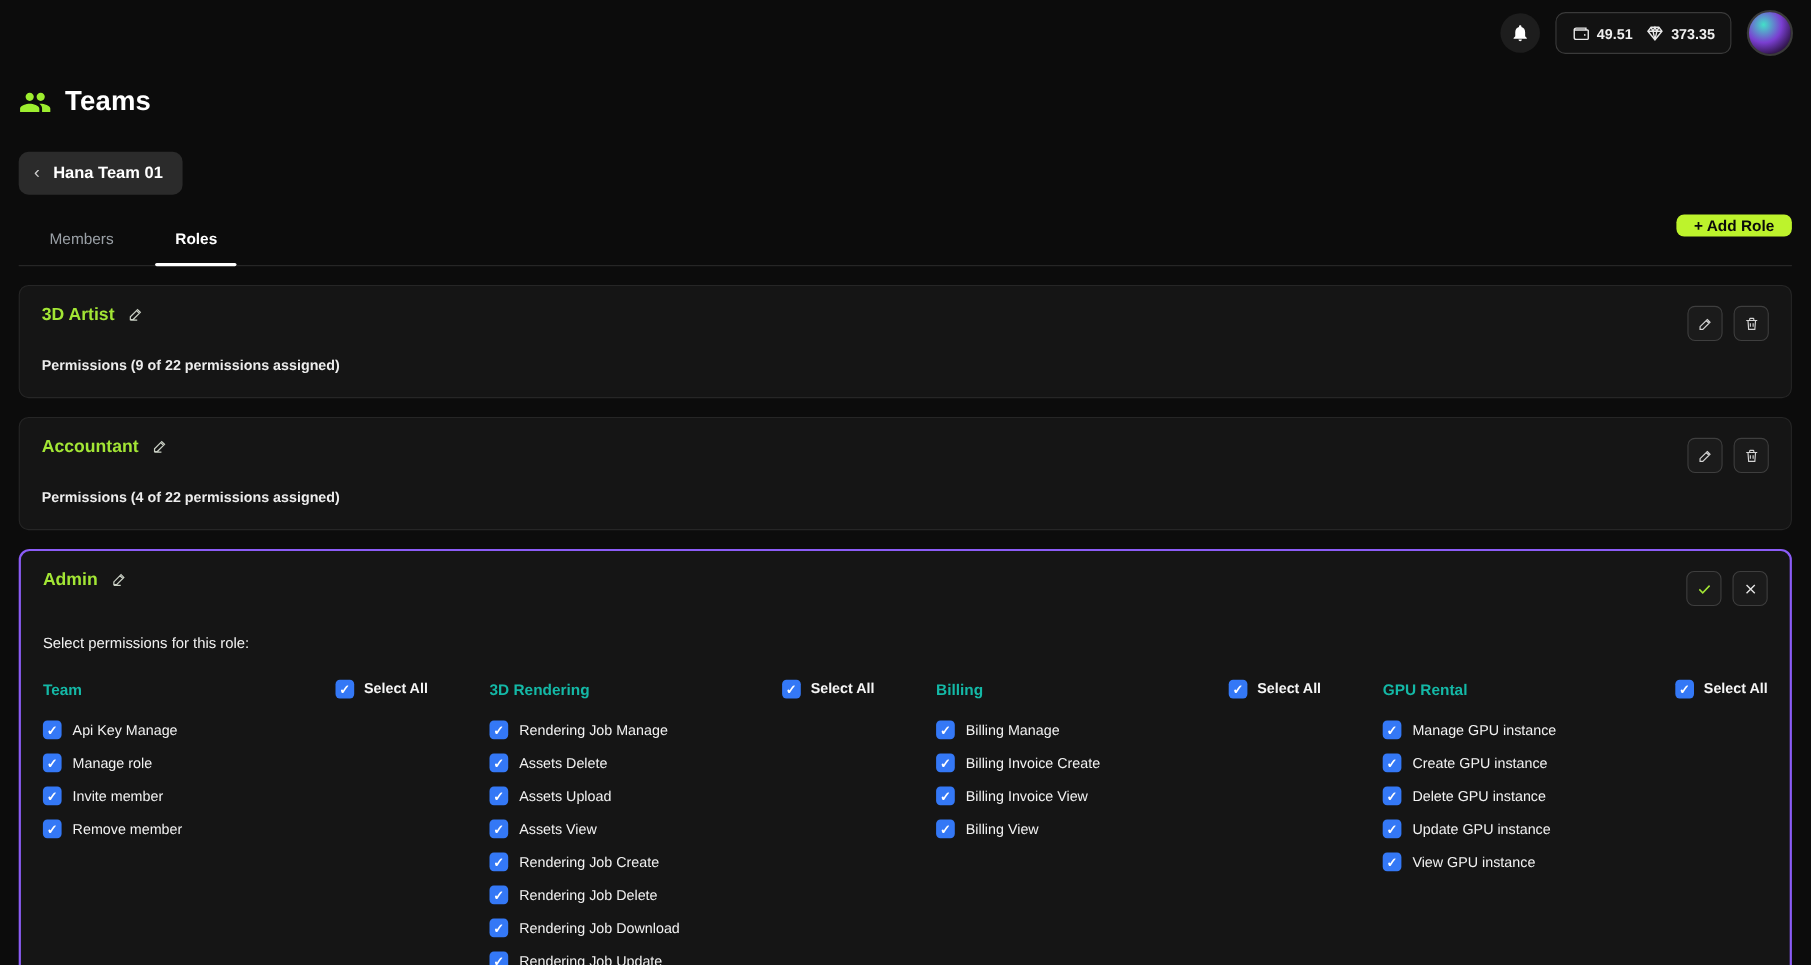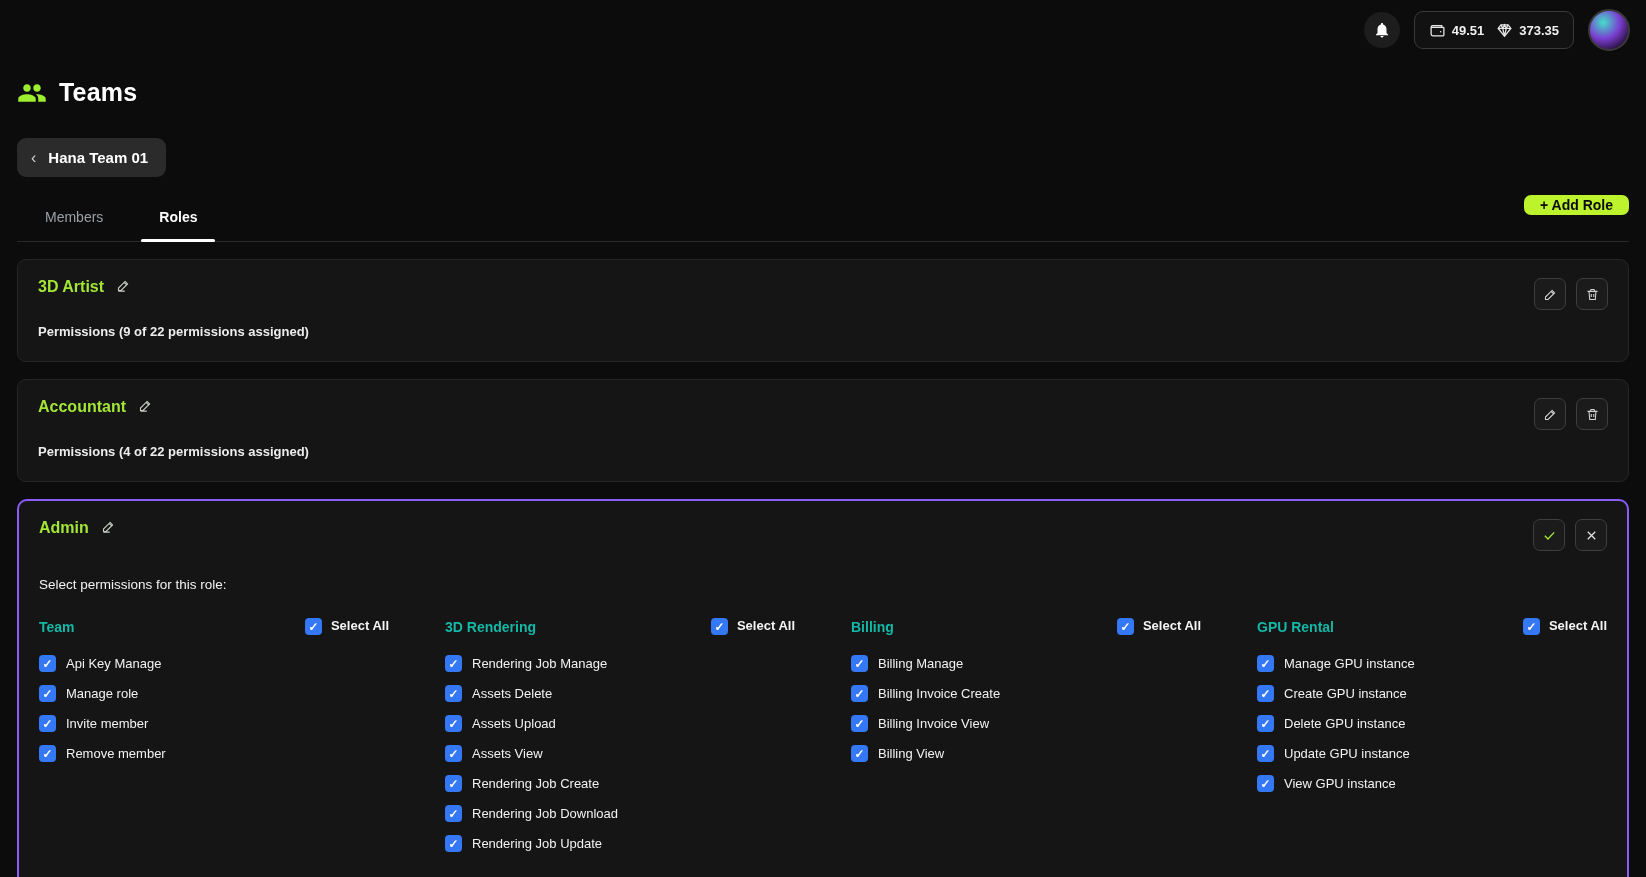--- a/index.html
+++ b/index.html
@@ -396,20 +396,24 @@
   <label class="perm-item">
     <span class="checkbox"></span>
     <span class="perm-label">Assets View</span>
   </label>
 
   <label class="perm-item">
     <span class="checkbox"></span>
     <span class="perm-label">Rendering Job Create</span>
   </label>
 
+  <label class="perm-item">
+    <span class="checkbox"></span>
+    <span class="perm-label">Rendering Job Delete</span>
+  </label>
 
   <label class="perm-item">
     <span class="checkbox"></span>
     <span class="perm-label">Rendering Job Download</span>
   </label>
 
   <label class="perm-item">
     <span class="checkbox"></span>
     <span class="perm-label">Rendering Job Update</span>
   </label>

